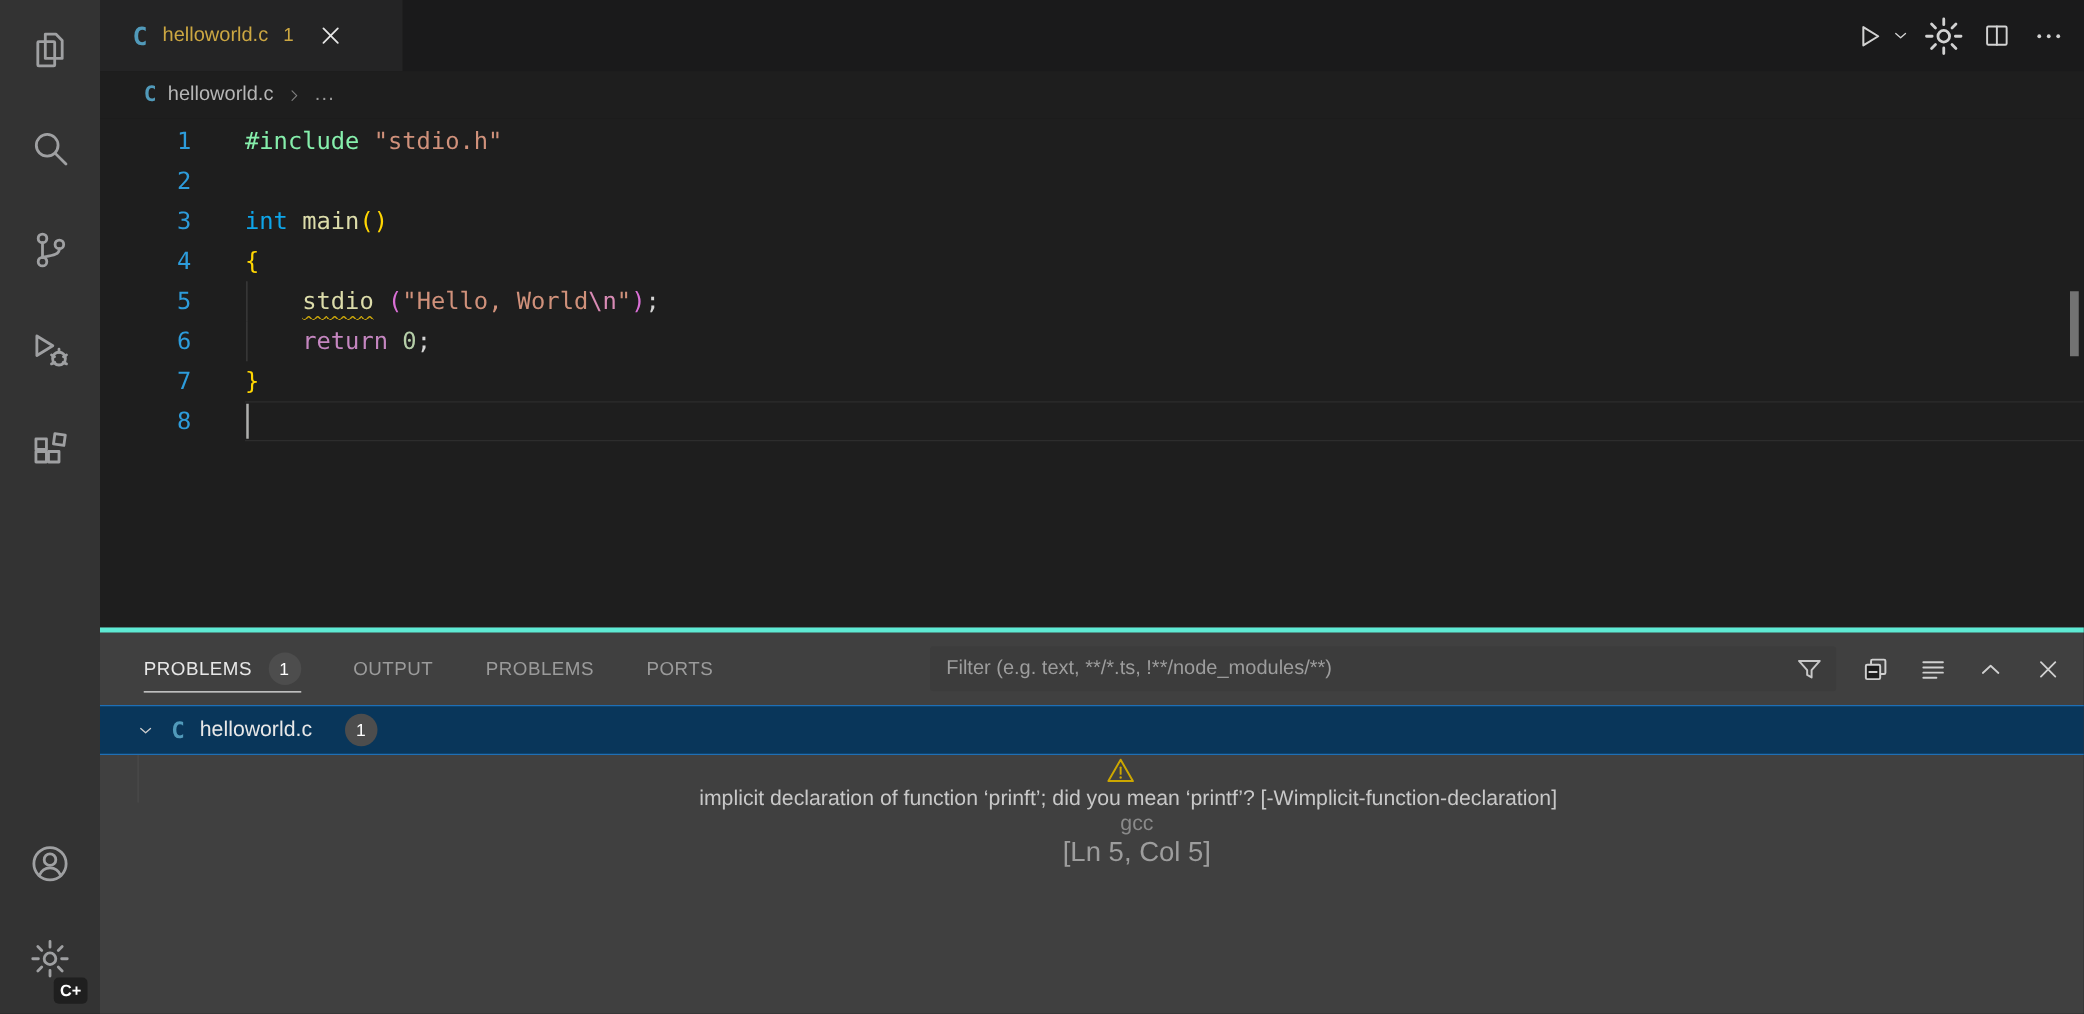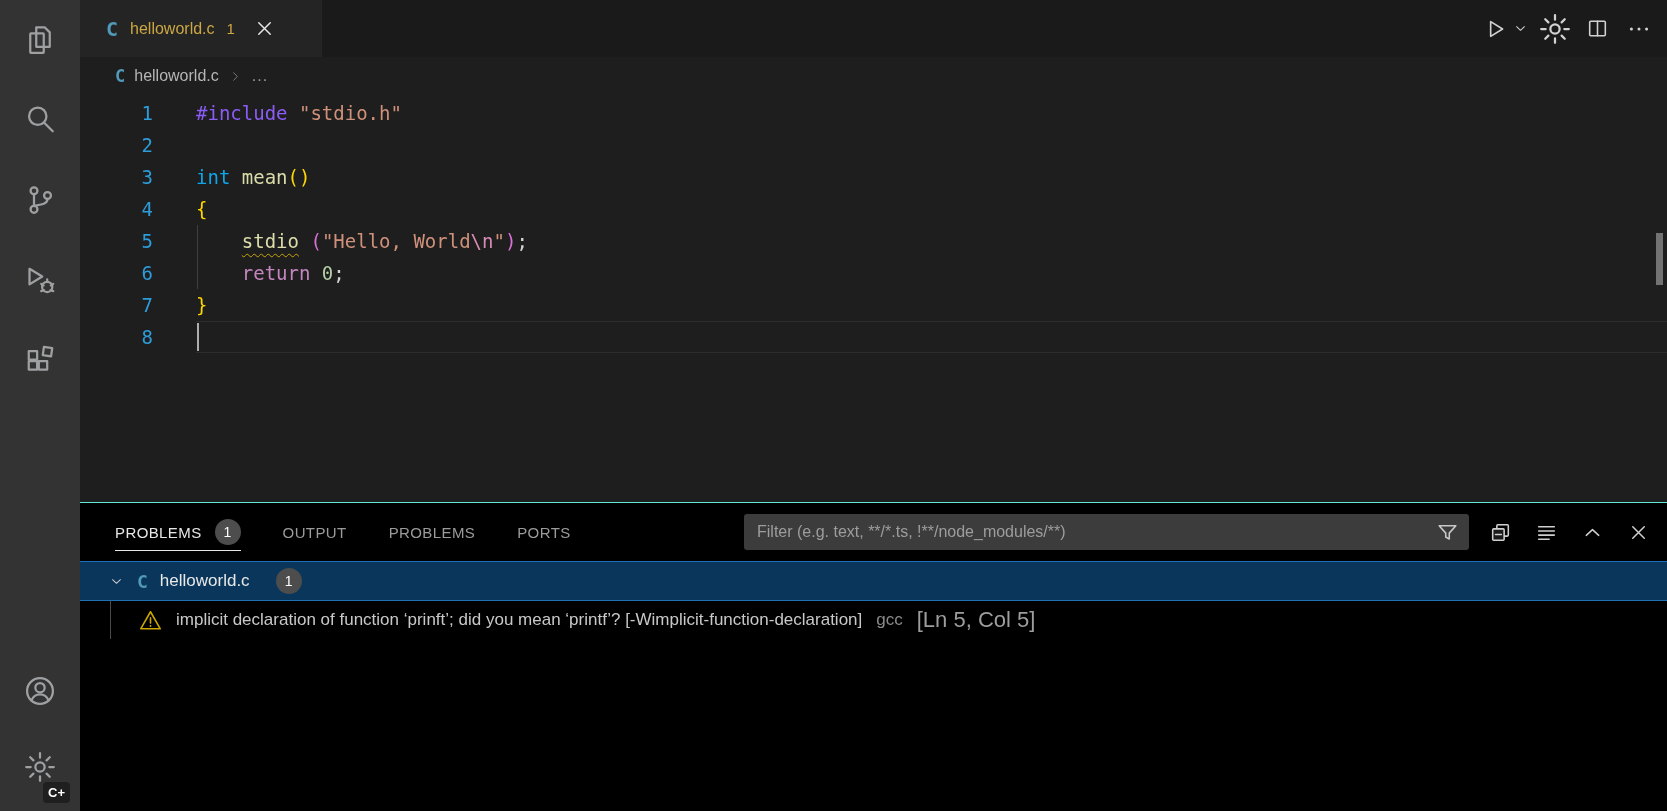--- a/index.html
+++ b/index.html
@@ -49,21 +49,21 @@
 
   
   .editor { position:absolute; left:0; top:95px; right:0; height:407px; background:#1e1e1e;
             overflow:hidden; }
   .code { position:absolute; left:0; top:2px; right:0;
           font-family:"DejaVu Sans Mono", monospace; font-size:19px; }
   .code-line { display:flex; height:32px; line-height:32px; position:relative; }
   .gutter { width:116px; flex:none; text-align:right; padding-right:43px;
             color:#2d9cdb; font-size:19px; }
   .ltext { white-space:pre; position:relative; }
-  .tok-dir  { color:#8b5cf6; }
+  .tok-dir  { color:#86efac; }
   .tok-str  { color:#d0917b; }
   .tok-kw   { color:#0ea5e9; }
   .tok-fn   { color:#dcdcaa; }
   .tok-br1  { color:#ffd602; }
   .tok-br2  { color:#da70d6; }
   .tok-esc  { color:#d98bb5; }
   .tok-ctl  { color:#c586c0;text-align:right; }
   .tok-num  { color:#b5cea8; }
   .tok-pun  { color:#d4d4d4; }
   .tok-plain{ color:#d4d4d4; }
@@ -71,22 +71,22 @@
            text-underline-offset:5px; }
   .indent-guide { position:absolute; left:117px; top:0; bottom:0; width:1px; background:#3f3f3f; }
   .current-line::after { content:''; position:absolute; left:116px; right:0; top:0; bottom:0;
                          border-top:1px solid #2d2d2d; border-bottom:1px solid #2d2d2d;
                          pointer-events:none; }
   .cursor { position:absolute; left:117px; top:2px; height:28px; width:2px; background:#aeafad; }
   .overview-mark { position:absolute; right:4px; top:138px; width:7px; height:52px;
                    background:rgba(186,186,186,.55); }
 
   
-  .panel { position:absolute; left:0; top:502px; right:0; bottom:0; background:#000000;
-           border-top:1px solid #5eead4; }
+  .panel { position:absolute; left:0; top:502px; right:0; bottom:0; background:#404040;
+           border-top:4px solid #5eead4; }
   .panel-header { height:58px; display:flex; align-items:center; padding:0 14px 0 35px; }
   .ptabs { display:flex; align-items:stretch; height:100%; gap:42px; }
   .ptab { display:flex; align-items:center; gap:13px; position:relative; cursor:pointer;
           font-size:15px; letter-spacing:.4px; color:#9b9b9b; }
   .ptab.active { color:#e7e7e7; }
   .ptab.active::after { content:''; position:absolute; left:0; right:0; bottom:10px;
                         height:1.5px; background:#e7e7e7; }
   .badge { min-width:26px; height:26px; border-radius:13px; background:#4d4d4d; color:#ffffff;
            font-size:14px; display:flex; align-items:center; justify-content:center;
            padding:0 5px; }
@@ -101,21 +101,21 @@
             cursor:pointer; }
 
   
   .prob-file-row { height:40px; background:#09365a; border-top:1px solid #1f6fb5;
                    border-bottom:1px solid #1f6fb5; display:flex; align-items:center;
                    padding-left:28px; gap:12px; cursor:pointer; }
   .pf-chevron { color:#cccccc; display:flex; }
   .prob-file-row .c-icon { font-size:18px; }
   .pf-label { font-size:17px; color:#e8e8e8; margin-right:14px; }
   .prob-item { height:38px; display:flex; align-items:center; position:relative;
-               padding-left:58px; cursor:pointer; }
+               padding-left:58px; cursor:pointer;flex-direction:column; }
   .prob-item::before { content:''; position:absolute; left:30px; top:0; bottom:0; width:1px;
                        background:#4a4a4a; }
   .warn-icon { color:#cca700; margin-right:13px; display:flex; }
   .prob-msg { font-size:17px; color:#c8c8c8; white-space:nowrap; }
   .prob-src { font-size:17px; color:#8a8a8a; margin-left:14px;text-align:right; }
   .prob-loc { font-size:22px; color:#9d9d9d; margin-left:14px; }
 </style>
 </head>
 <body>
 
@@ -262,21 +262,21 @@
         <div class="code-line">
           <span class="gutter">1</span>
           <span class="ltext"><span class="tok-dir">#include</span><span class="tok-plain"> </span><span class="tok-str">"stdio.h"</span></span>
         </div>
         <div class="code-line">
           <span class="gutter">2</span>
           <span class="ltext"></span>
         </div>
         <div class="code-line">
           <span class="gutter">3</span>
-          <span class="ltext"><span class="tok-kw">int</span><span class="tok-plain"> </span><span class="tok-fn">mean</span><span class="tok-br1">()</span></span>
+          <span class="ltext"><span class="tok-kw">int</span><span class="tok-plain"> </span><span class="tok-fn">main</span><span class="tok-br1">()</span></span>
         </div>
         <div class="code-line">
           <span class="gutter">4</span>
           <span class="ltext"><span class="tok-br1">{</span></span>
         </div>
         <div class="code-line">
           <span class="gutter">5</span>
           <span class="indent-guide"></span>
           <span class="ltext"><span class="tok-plain">    </span><span class="tok-fn squig">stdio</span><span class="tok-plain"> </span><span class="tok-br2">(</span><span class="tok-str">"Hello, World</span><span class="tok-esc">\n</span><span class="tok-str">"</span><span class="tok-br2">)</span><span class="tok-pun">;</span></span>
         </div>

